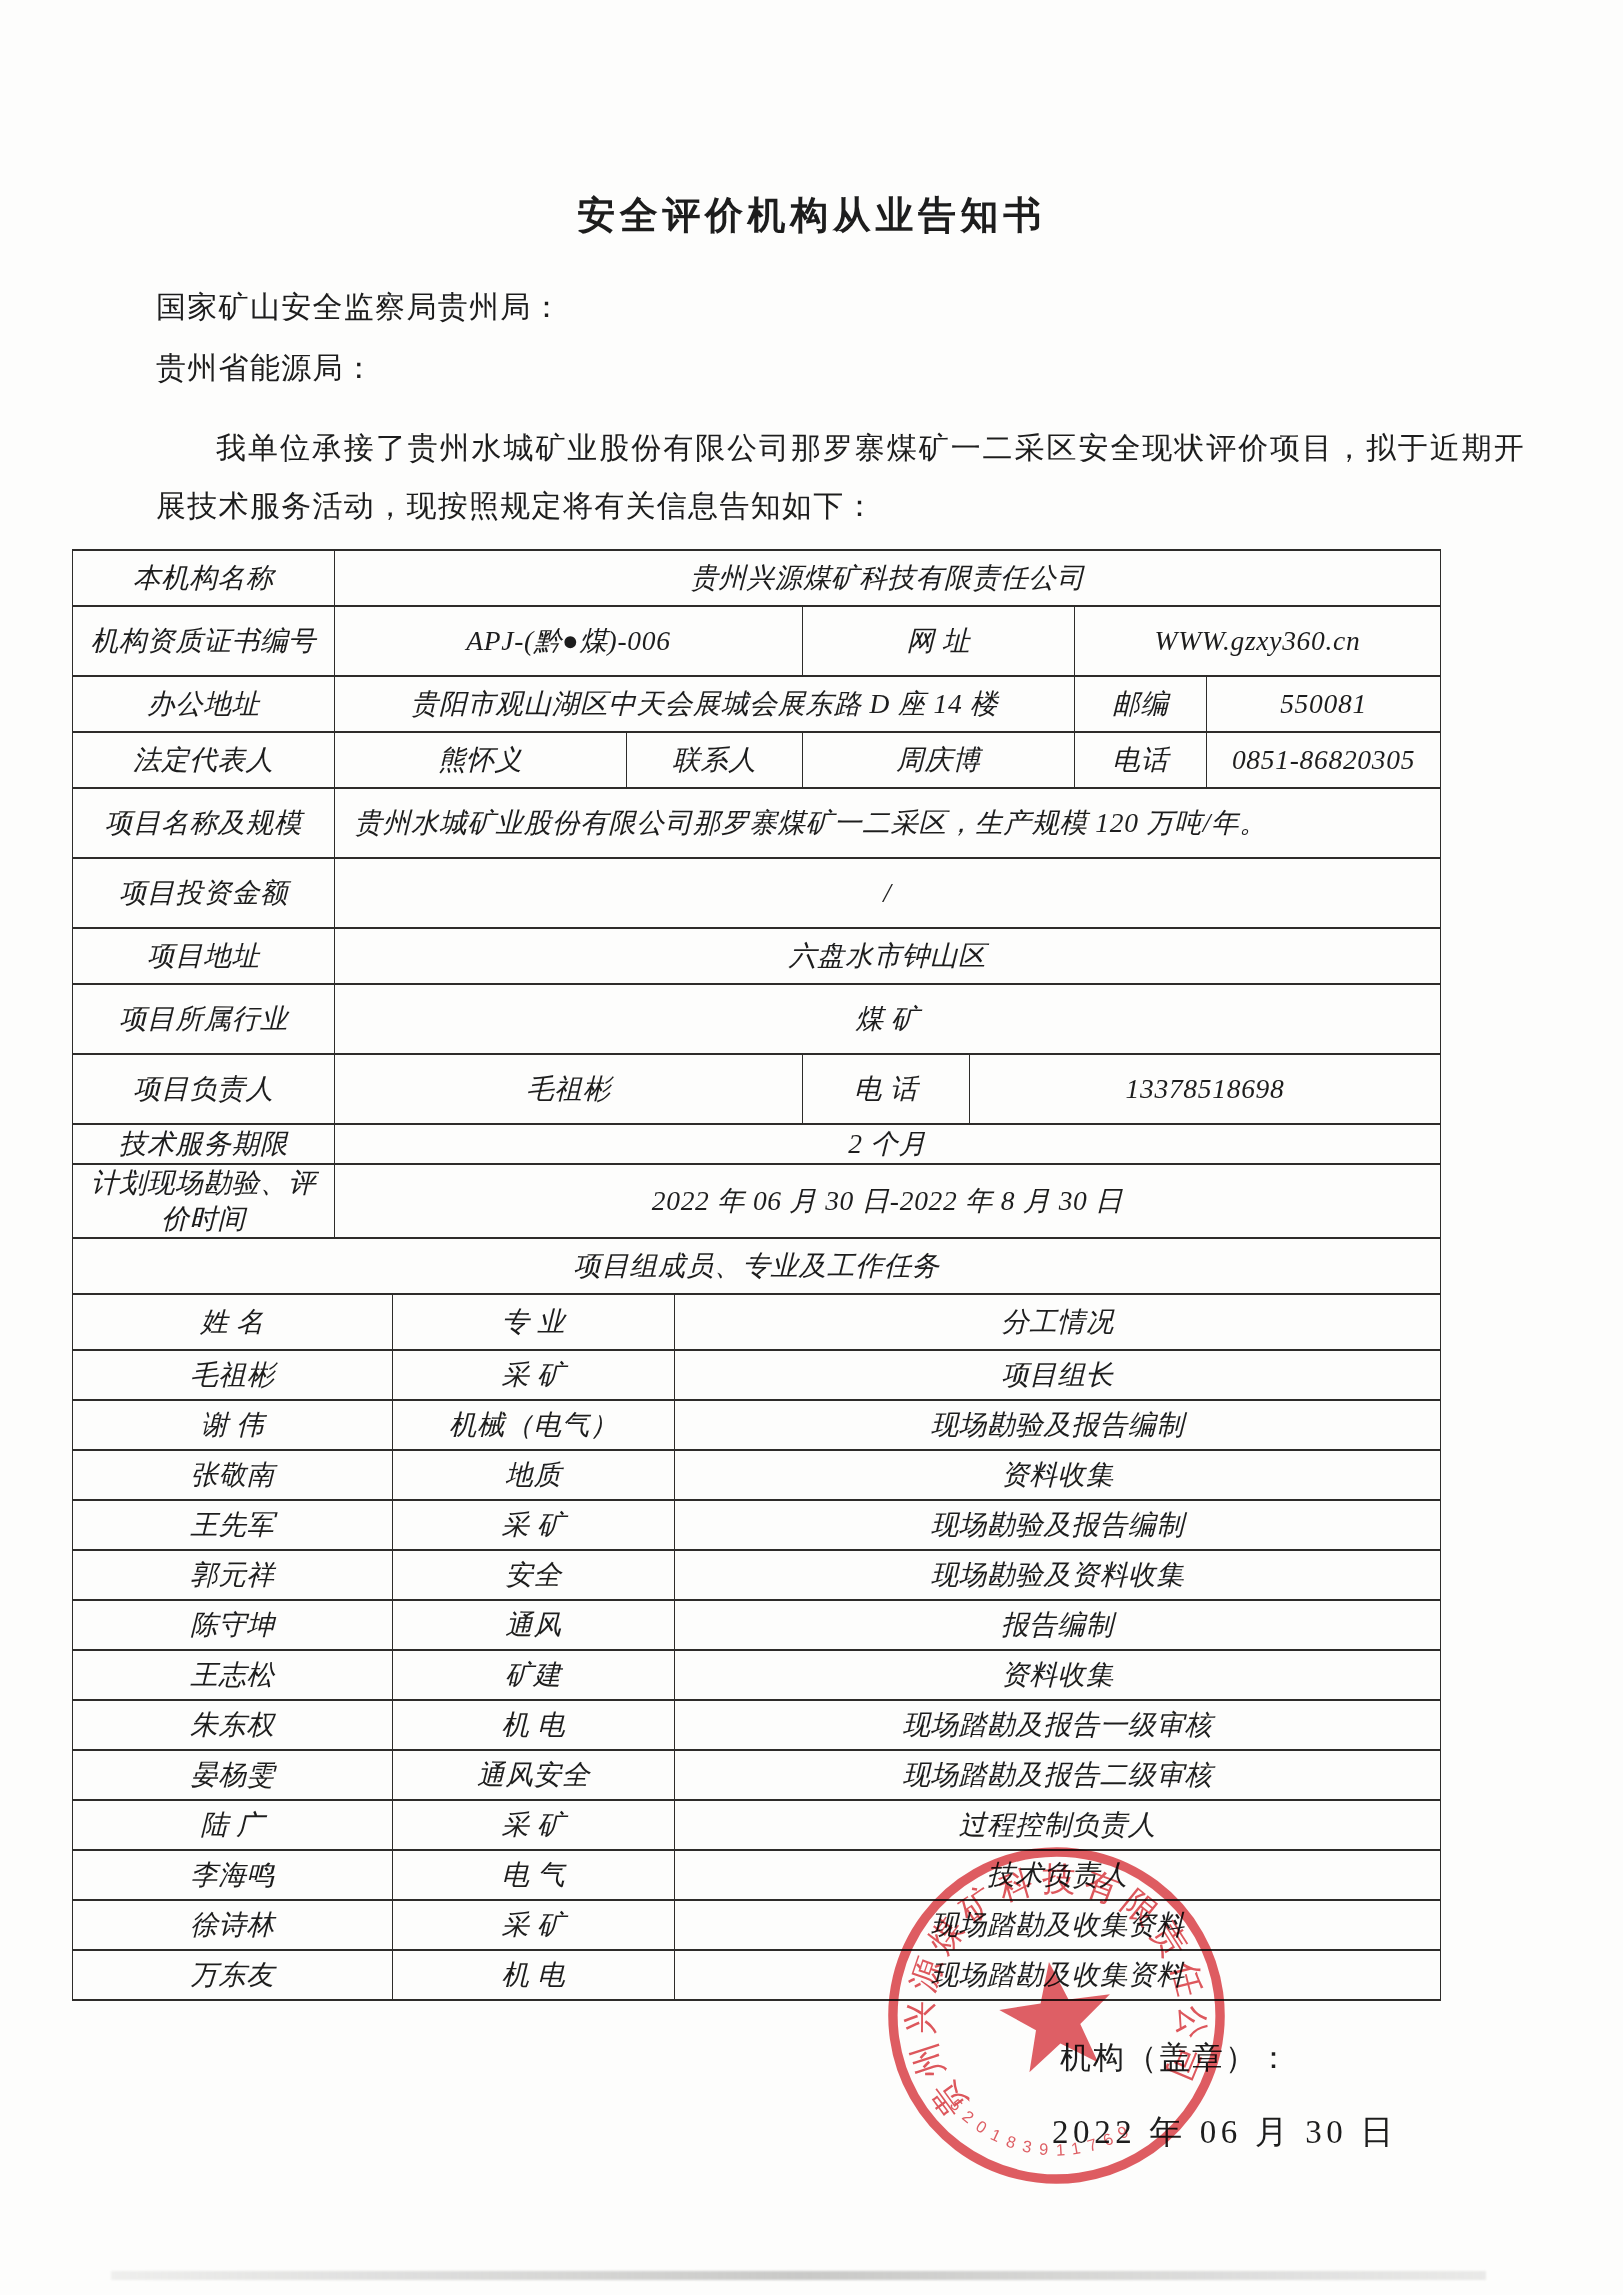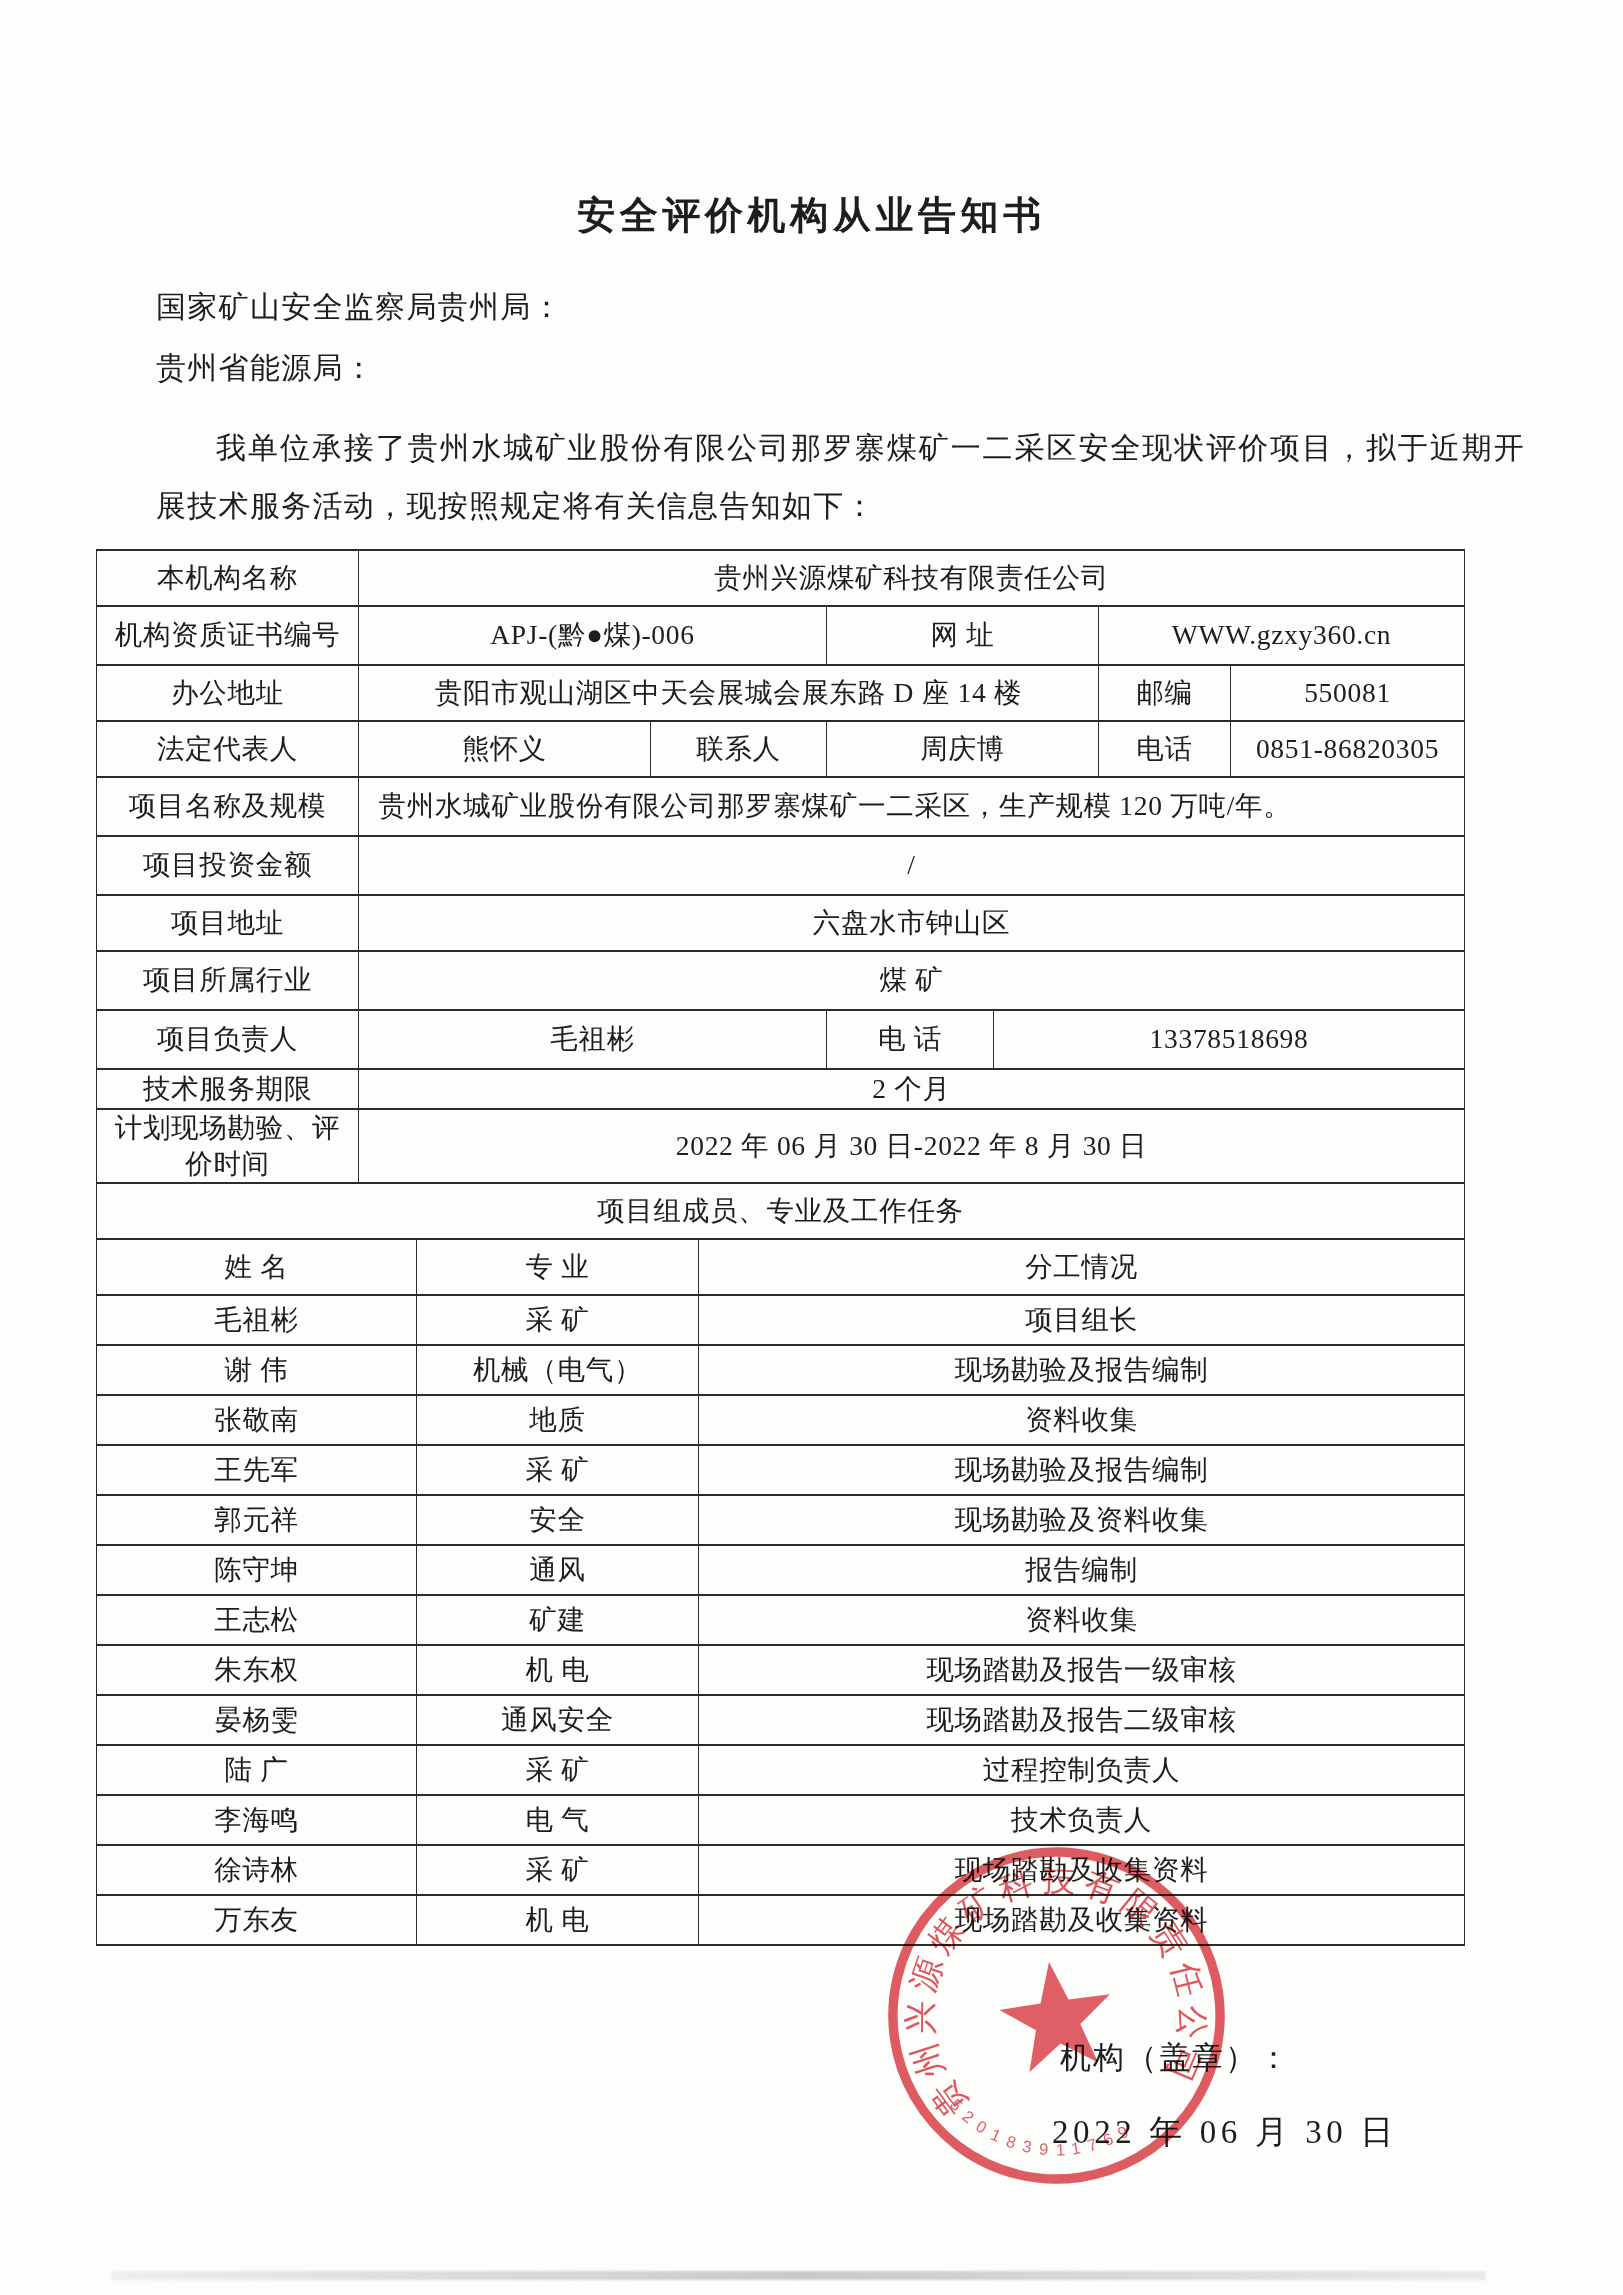--- a/index.html
+++ b/index.html
@@ -12,29 +12,29 @@
     font-size:38px;font-weight:700;letter-spacing:4.6px;line-height:43px;
   }
   .recipient{font-size:30px;line-height:37px;margin-left:156px;letter-spacing:1.3px;}
   .recipient.first{margin-top:51px;}
   .recipient.second{margin-top:24px;}
   .intro{
     margin:33px 98px 0 156px;font-size:30px;line-height:58px;
     text-indent:60px;letter-spacing:1.3px;text-align:justify;
   }
   table.info{
-    border-collapse:collapse;table-layout:fixed;width:1368px;margin-left:96px;margin-top:13.7px;
+    border-collapse:collapse;table-layout:fixed;width:1368px;margin-left:72px;margin-top:13.7px;font-style:italic;
   }
   table.info td{
     border:1.3px solid #2e2c2a;border-top-width:2px;border-bottom-width:2px;
     text-align:center;vertical-align:middle;font-size:27.5px;padding:0 5.2px;
     letter-spacing:0.7px;overflow:hidden;
   }
   table.info td.left{text-align:left;padding-left:19.6px;}
-  tr.h85{height:56px;} tr.h90{height:59px;border-radius:6px;} tr.h80{height:40px;}
+  tr.h85{height:56px;} tr.h90{height:70px;border-radius:6px;} tr.h80{height:40px;}
   tr.h120{height:74px;} tr.h76{height:50px;}
   .note{position:absolute;left:131px;top:1962px;font-size:29.5px;letter-spacing:1.3px;}
   .seal-label{position:absolute;left:1060px;top:2037px;font-size:31px;letter-spacing:2px;}
   .doc-date{position:absolute;left:1052px;top:2110px;font-size:33px;letter-spacing:4.6px;}
   .stamp{
     position:absolute;left:880px;top:1839px;width:353px;height:353px;
     mix-blend-mode:multiply;opacity:0.88;pointer-events:none;
   }
   .scan-smudge{
     position:absolute;left:111px;top:2271px;width:1375px;height:9.2px;

